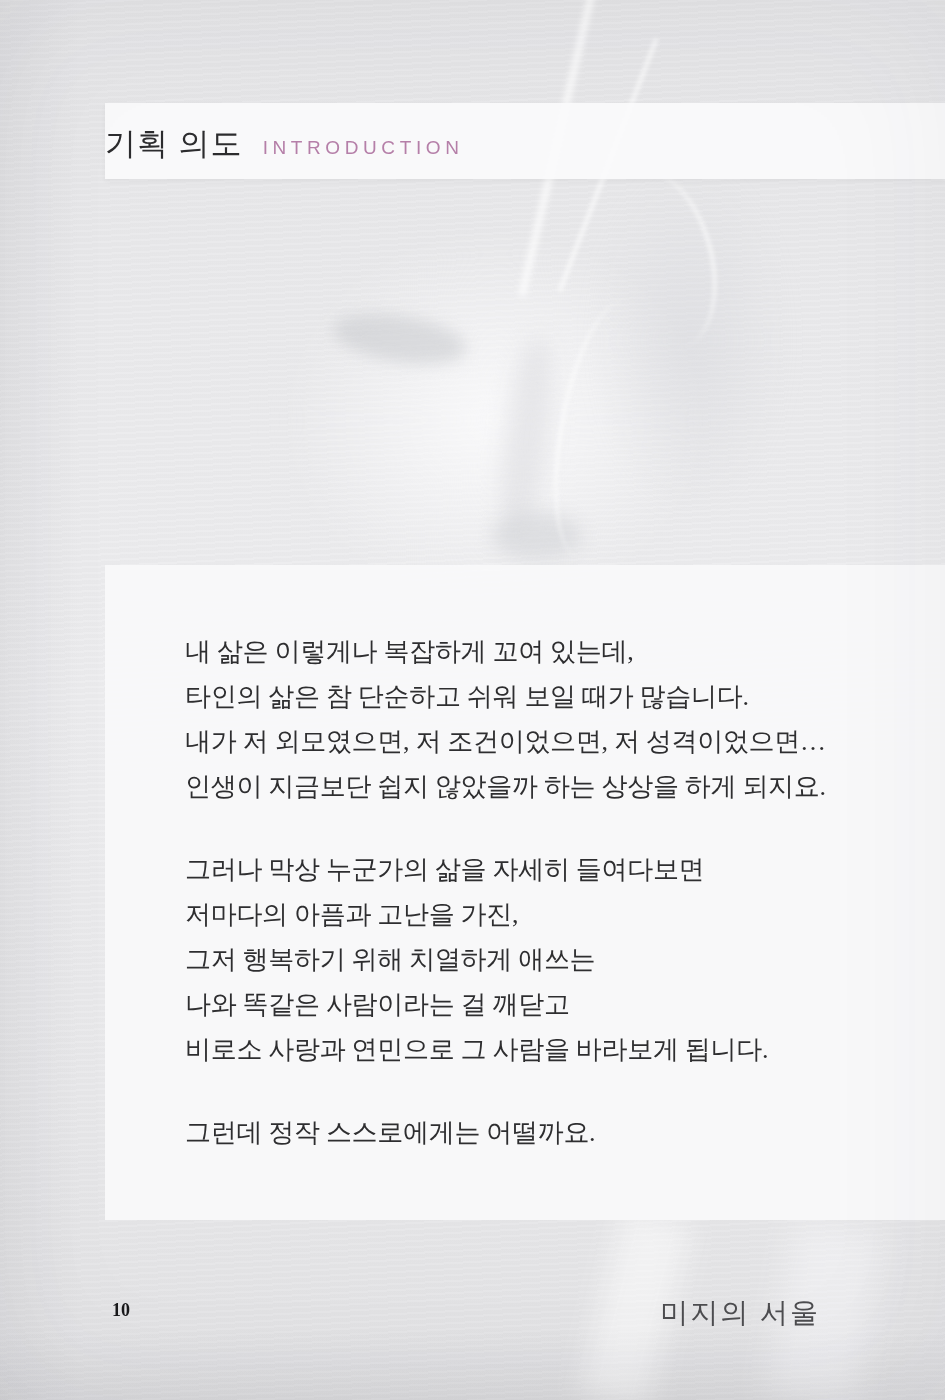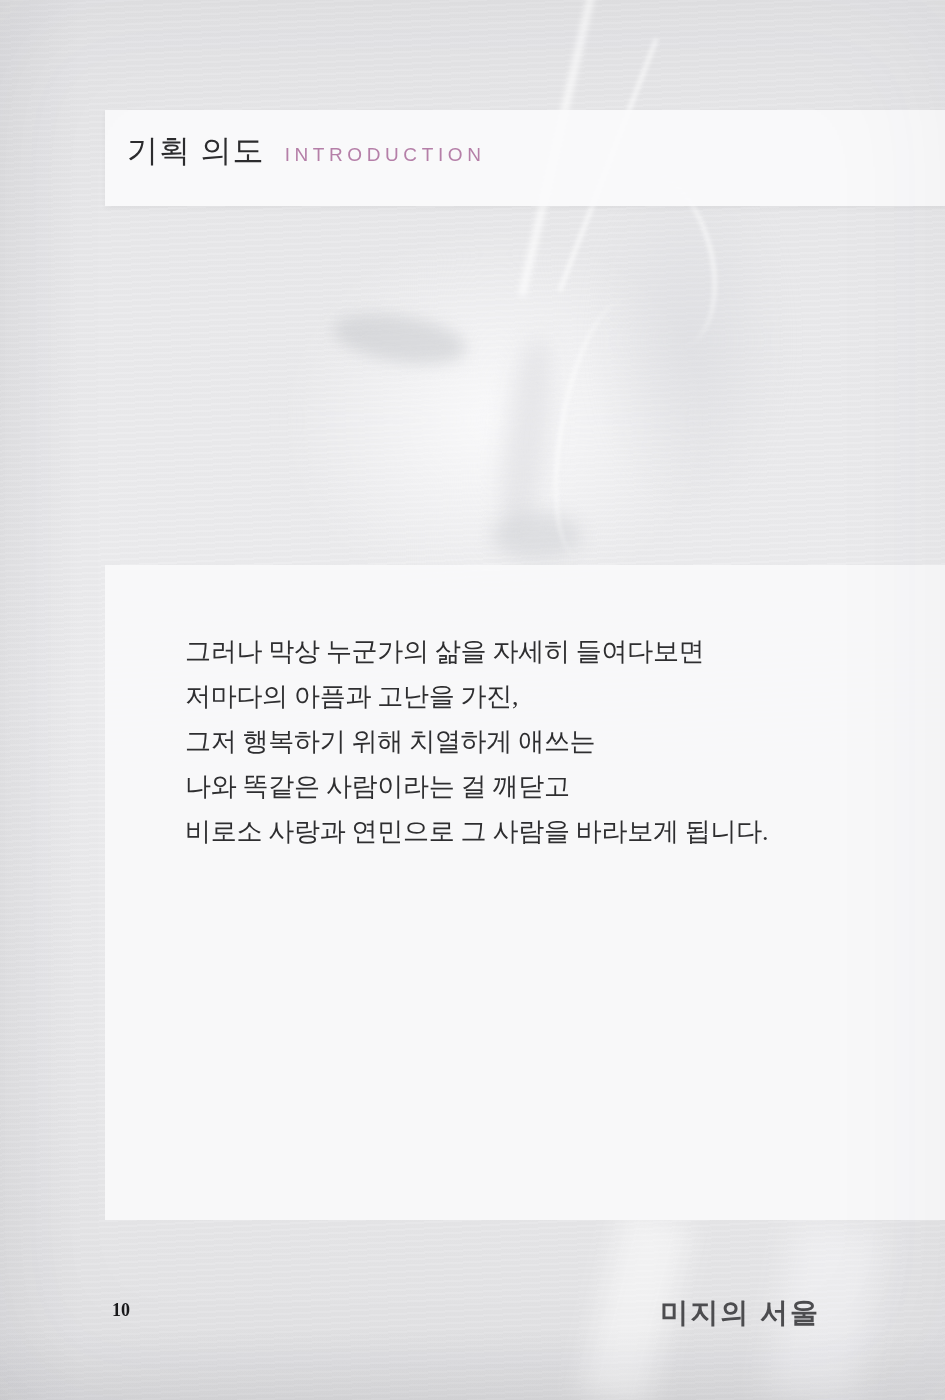--- a/index.html
+++ b/index.html
@@ -108,27 +108,26 @@
   .light-streak-bottom-2 {
     left: 780px; top: 1225px; width: 90px; height: 180px;
     background: rgba(253,253,254,0.4);
     transform: rotate(10deg);
     filter: blur(16px);
   }
 
   
   .header-bar {
     position: absolute;
-    left: 105px; top: 110px;
-    width: 840px; height: 96px;
+    left: 105px; top: 103px;
+    width: 840px; height: 76px;
     background: rgba(251,251,252,0.9);
     box-shadow: 0 2px 5px rgba(50,50,60,0.05);
     display: flex;
     align-items: baseline;
-    padding-left: 22px;
     box-sizing: border-box;
   }
   .header-title-ko {
     font-family: "Liberation Sans", "DejaVu Sans", sans-serif;
     font-weight: 300;
     font-size: 31px;
     letter-spacing: 1px;
     color: #2c2c2e;
     line-height: 82px;
   }
@@ -165,21 +164,21 @@
     left: 112px; top: 1300px;
     font-family: "Liberation Serif", "DejaVu Serif", serif;
     font-weight: 700;
     font-size: 18px;
     color: #1a1a1c;
   }
   .brand-logo {
     position: absolute;
     right: 125px; top: 1294px;
     font-family: "Liberation Sans", "DejaVu Sans", sans-serif;
-    font-weight: 700;
+    font-weight: 400;
     font-size: 28px;
     letter-spacing: 2px;
     color: #4d4d50;
   }
 </style>
 </head>
 <body>
 
 <div class="page">
 
@@ -199,25 +198,30 @@
     <div class="light-streak-bottom-2"></div>
   </div>
 
   <div class="header-bar">
     <span class="header-title-ko">기획 의도</span>
     <span class="header-title-en" style="color: rgb(181, 127, 168);">INTRODUCTION</span>
   </div>
 
   <div class="content-panel">
     <div>
+        <p class="para">내 삶은 이렇게나 복잡하게 꼬여 있는데,
+타인의 삶은 참 단순하고 쉬워 보일 때가 많습니다.
+내가 저 외모였으면, 저 조건이었으면, 저 성격이었으면…
+인생이 지금보단 쉽지 않았을까 하는 상상을 하게 되지요.</p>
         <p class="para">그러나 막상 누군가의 삶을 자세히 들여다보면
 저마다의 아픔과 고난을 가진,
 그저 행복하기 위해 치열하게 애쓰는
 나와 똑같은 사람이라는 걸 깨닫고
 비로소 사랑과 연민으로 그 사람을 바라보게 됩니다.</p>
+        <p class="para">그런데 정작 스스로에게는 어떨까요.</p>
       </div>
   </div>
 
   <div class="page-number">10</div>
 
   <div class="brand-logo">미지의 서울</div>
 
   <div class="left-shade"></div>
   <div class="bottom-shade"></div>
   <div class="vignette"></div>

